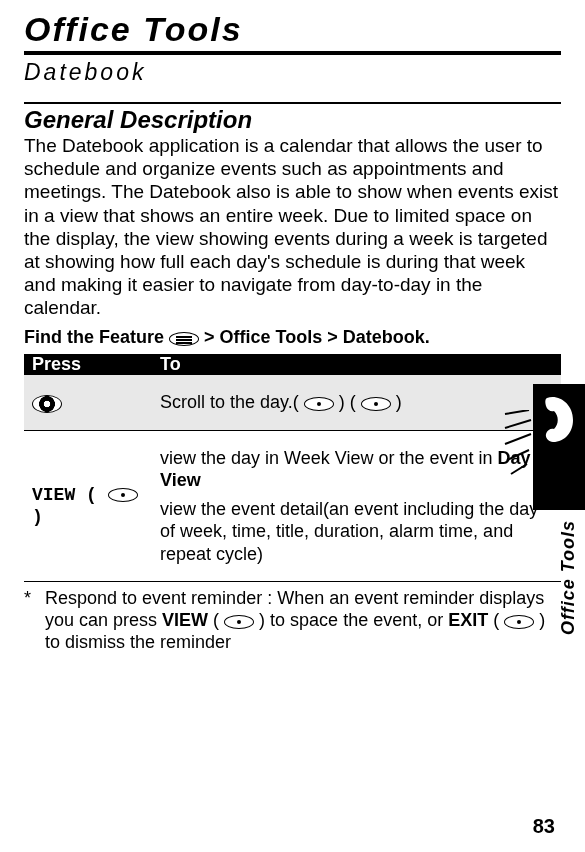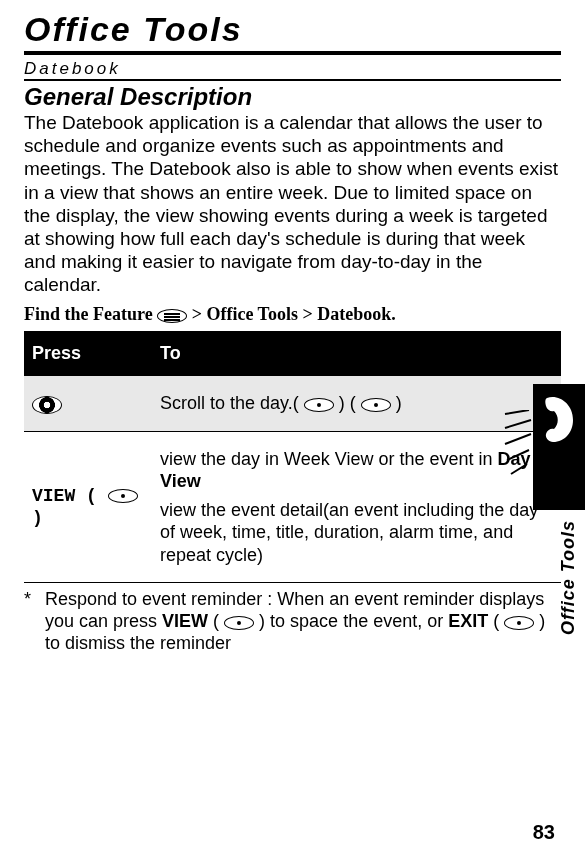--- a/index.html
+++ b/index.html
@@ -17,55 +17,54 @@
   .chapter-title {
     font-size: 34px;
     font-weight: bold;
     font-style: italic;
     letter-spacing: 2px;
     border-bottom: 4px solid #000;
     padding-bottom: 2px;
     margin-bottom: 4px;
   }
   .section-title {
-    font-size: 17px;
+    font-size: 23px;
     font-style: italic;
     letter-spacing: 3px;
     border-bottom: 2px solid #000;
-    padding-bottom: 0;
+    padding-bottom: 16px;
     margin-bottom: 2px;
   }
   .subsection {
     font-size: 24px;
     font-weight: bold;
     font-style: italic;
     margin-top: 2px;
   }
   .bodytext {
     font-size: 19px;
     line-height: 1.22;
     margin-top: 0;
   }
   .findfeature {
     font-size: 18px;
     margin-top: 8px;
     margin-bottom: 6px;
-    font-family: Liberation Serif, serif;
   }
   .bold { font-weight: bold; }
   table {
     border-collapse: collapse;
     width: 100%;
     font-size: 18px;
   }
   th {
     background: #000;
     color: #fff;
     text-align: left;
-    padding: 12px 8px;
+    padding: 0 8px;
     font-weight: bold;
   }
   td {
     padding: 16px 8px;
     vertical-align: top;
     border-bottom: 1px solid #000;
     line-height: 1.25;
   }
   tr.shaded td { background: #e8e8e8; }
   .col-press { width: 128px; }
@@ -128,21 +127,21 @@
     font-size: 18px;
     font-weight: bold;
     font-style: italic;
     writing-mode: vertical-rl;
     transform: rotate(180deg);
     letter-spacing: 1px;
   }
   .pagenum {
     position: absolute;
     right: 30px;
-    bottom: 8px;
+    bottom: 14px;
     font-size: 20px;
     font-weight: bold;
   }
   .arrows-out {
     position:absolute;
     right:52px;
     top:410px;
   }
 </style>
 </head>

